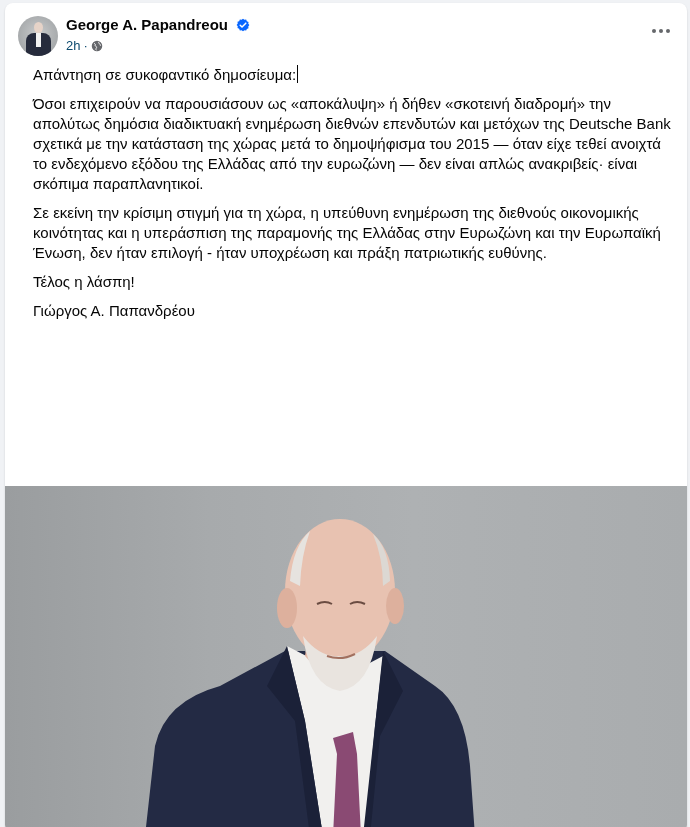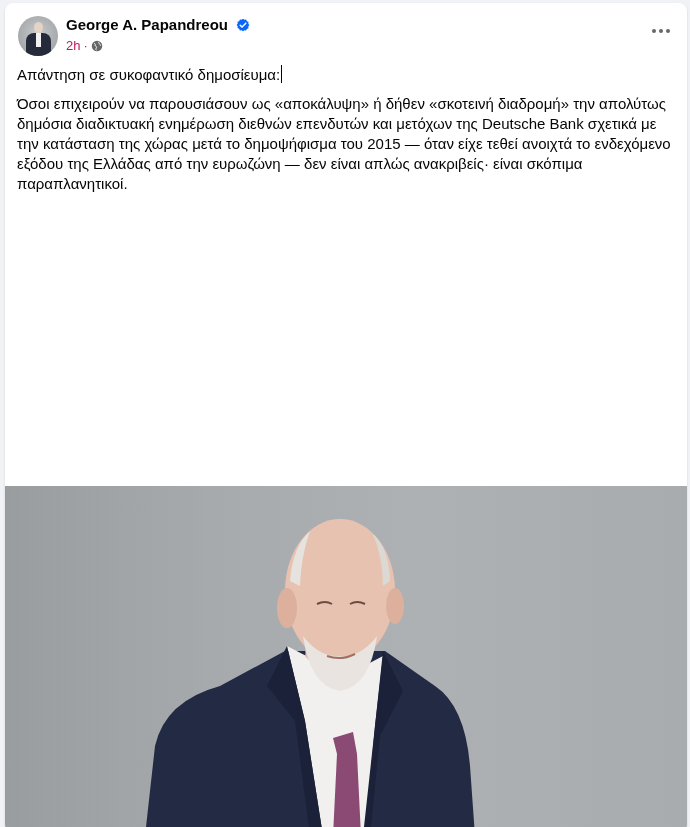--- a/index.html
+++ b/index.html
@@ -77,21 +77,21 @@
     display: inline-block;
   }
   .meta-row {
     position: absolute;
     left: 61px;
     top: 35px;
     display: flex;
     align-items: center;
     gap: 3px;
     font-size: 13px;
-    color: #be185d;
+    color: #0c4a6e;
     text-align: right;
   }
   .globe { width: 12px; height: 12px; display: inline-block; }
   .more-btn {
     position: absolute;
     right: 14px;
     top: 20px;
     width: 24px;
     height: 16px;
     display: flex;
@@ -104,21 +104,21 @@
     background: #65676b;
     display: inline-block;
   }
   .post-body {
     padding: 6px 12px 0 12px;
     font-size: 15px;
     line-height: 20px;
     color: #050505;
   }
   .post-body p {
-    margin: 0 0 9px 0;
+    margin: 0 0 9px 16px;
   }
   .caret {
     display: inline-block;
     width: 1px;
     height: 18px;
     background: #050505;
     vertical-align: -3px;
     margin-left: 1px;
   }
   .photo {
@@ -165,20 +165,23 @@
     <div class="more-btn">
       <span></span>
       <span></span>
       <span></span>
     </div>
   </div>
 
   <div class="post-body">
     <p><span>Απάντηση σε συκοφαντικό δημοσίευμα:</span><span class="caret"></span></p>
     <p>Όσοι επιχειρούν να παρουσιάσουν ως «αποκάλυψη» ή δήθεν «σκοτεινή διαδρομή» την απολύτως δημόσια διαδικτυακή ενημέρωση διεθνών επενδυτών και μετόχων της Deutsche Bank σχετικά με την κατάσταση της χώρας μετά το δημοψήφισμα του 2015 — όταν είχε τεθεί ανοιχτά το ενδεχόμενο εξόδου της Ελλάδας από την ευρωζώνη — δεν είναι απλώς ανακριβείς· είναι σκόπιμα παραπλανητικοί.</p>
+    <p>Σε εκείνη την κρίσιμη στιγμή για τη χώρα, η υπεύθυνη ενημέρωση της διεθνούς οικονομικής κοινότητας και η υπεράσπιση της παραμονής της Ελλάδας στην Ευρωζώνη και την Ευρωπαϊκή Ένωση, δεν ήταν επιλογή - ήταν υποχρέωση και πράξη πατριωτικής ευθύνης.</p>
+    <p>Τέλος η λάσπη!</p>
+    <p>Γιώργος Α. Παπανδρέου</p>
   </div>
 
   <div class="photo" aria-label="Portrait of a bald man with a white beard in a navy suit, white shirt and purple tie against a grey background">
     <svg width="682" height="350" viewBox="0 0 682 350">
 
       <path d="M140 350 L150 260 Q160 215 215 200 L280 165 L300 165 L330 230 L360 165 L380 165 L430 200 Q460 220 465 280 L470 350 Z" fill="#232a44"></path>
 
       <path d="M282 160 L300 235 L318 350 L360 350 L370 240 L378 170 L340 190 Z" fill="#f1f0ee"></path>
 
       <path d="M328 252 L348 246 L352 268 L356 350 L328 350 L332 268 Z" fill="#8a4a73"></path>

